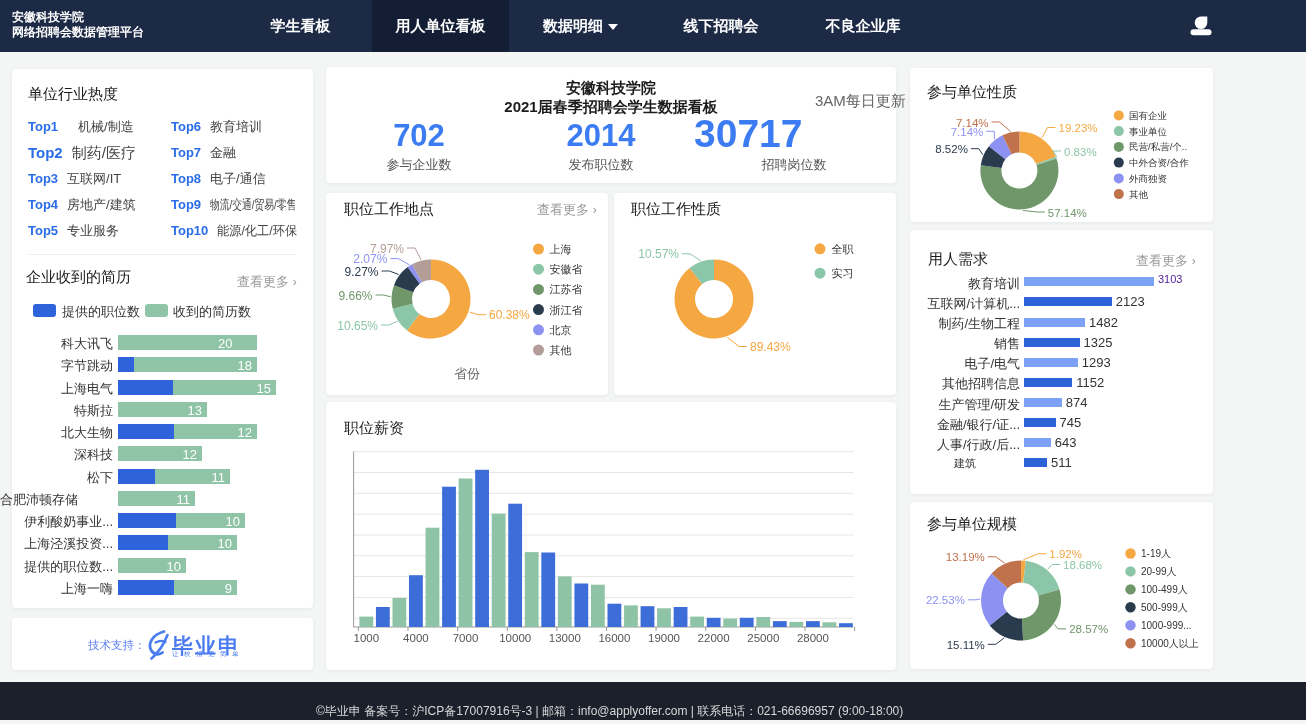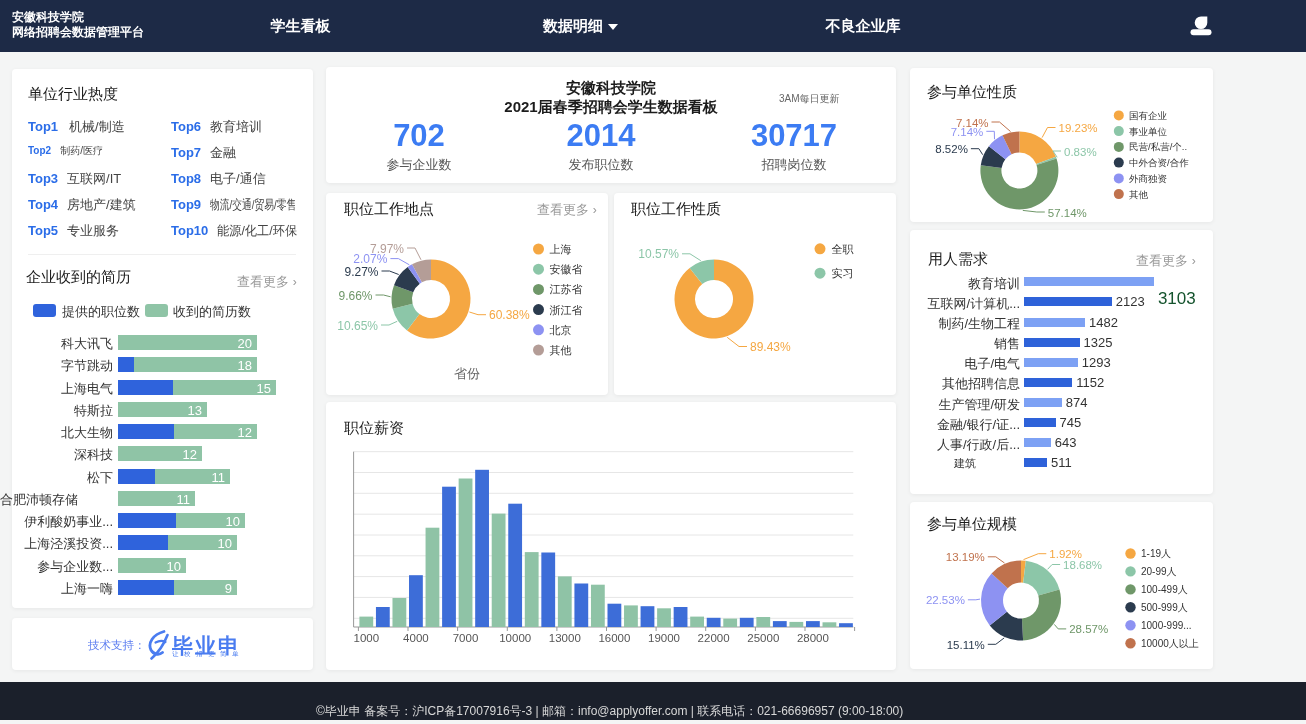--- a/index.html
+++ b/index.html
@@ -8,50 +8,52 @@
 .more{position:absolute;font-size:13px;color:#999}
 .nav{position:absolute;left:0;top:0;width:1306px;height:52px;background:#1d2a46}
 .navitem{position:absolute;top:0;height:52px;line-height:52px;color:#fff;font-size:15px;font-weight:bold;text-align:center;white-space:nowrap}
 .footer{position:absolute;left:0;top:682px;width:1306px;height:38px;background:#1b202b}
 svg{position:absolute;display:block}
 </style></head><body>
 
 <div class="nav">
 <div class="abs" style="left:12px;top:10px;color:#fff;font-size:12px;font-weight:bold;line-height:15px">安徽科技学院<br>网络招聘会数据管理平台</div>
 <div class="navitem" style="left:270px;width:61px">学生看板</div>
+<div class="navitem" style="left:372px;width:137px;background:#131d33">用人单位看板</div>
 <div class="navitem" style="left:543px;width:60px">数据明细</div>
 <div class="abs" style="left:608px;top:24px;width:0;height:0;border-left:5px solid transparent;border-right:5px solid transparent;border-top:6px solid #fff"></div>
+<div class="navitem" style="left:683px;width:76px">线下招聘会</div>
 <div class="navitem" style="left:825px;width:76px">不良企业库</div>
 <svg style="left:1190px;top:14px" width="22" height="22" viewBox="0 0 22 22">
       <path d="M11 2.5 L17.3 2.5 L17.3 8.8 A6.3 6.3 0 1 1 11 2.5 Z" fill="#fff"></path>
       <rect x="0.5" y="15.3" width="21" height="6" rx="3" fill="#fff"></rect>
     </svg>
 </div>
 <div class="card" style="left:12px;top:69px;width:301px;height:539px"></div>
 <div class="ctitle" style="left:28px;top:85px">单位行业热度</div>
-<div class="abs" style="left:28px;top:118px;font-size:13px;white-space:nowrap"><span style="color:#2b6de8;font-weight:bold">Top1</span><span style="color:#444;margin-left:11px">机械/制造</span></div>
-<div class="abs" style="left:28px;top:144px;font-size:10px;white-space:nowrap"><span style="color:#2b6de8;font-weight:bold">Top2</span><span style="color:#444;margin-left:9px">制药/医疗</span></div>
+<div class="abs" style="left:28px;top:118px;font-size:13px;white-space:nowrap"><span style="color:#2b6de8;font-weight:bold">Top1</span><span style="color:#444;margin-left:20px">机械/制造</span></div>
+<div class="abs" style="left:28px;top:144px;font-size:15px;white-space:nowrap"><span style="color:#2b6de8;font-weight:bold">Top2</span><span style="color:#444;margin-left:9px">制药/医疗</span></div>
 <div class="abs" style="left:28px;top:170px;font-size:13px;white-space:nowrap"><span style="color:#2b6de8;font-weight:bold">Top3</span><span style="color:#444;margin-left:9px">互联网/IT</span></div>
 <div class="abs" style="left:28px;top:196px;font-size:13px;white-space:nowrap"><span style="color:#2b6de8;font-weight:bold">Top4</span><span style="color:#444;margin-left:9px">房地产/建筑</span></div>
 <div class="abs" style="left:28px;top:222px;font-size:13px;white-space:nowrap"><span style="color:#2b6de8;font-weight:bold">Top5</span><span style="color:#444;margin-left:9px">专业服务</span></div>
 <div class="abs" style="left:171px;top:118px;font-size:13px;white-space:nowrap"><span style="color:#2b6de8;font-weight:bold">Top6</span><span style="color:#444;margin-left:9px">教育培训</span></div>
 <div class="abs" style="left:171px;top:144px;font-size:13px;white-space:nowrap"><span style="color:#2b6de8;font-weight:bold">Top7</span><span style="color:#444;margin-left:9px">金融</span></div>
 <div class="abs" style="left:171px;top:170px;font-size:13px;white-space:nowrap"><span style="color:#2b6de8;font-weight:bold">Top8</span><span style="color:#444;margin-left:9px">电子/通信</span></div>
 <div class="abs" style="left:171px;top:196px;font-size:13px;white-space:nowrap"><span style="color:#2b6de8;font-weight:bold">Top9</span><span style="color:#444;margin-left:9px;display:inline-block;transform:scaleX(0.75);transform-origin:left">物流/交通/贸易/零售</span></div>
 <div class="abs" style="left:171px;top:222px;font-size:13px;white-space:nowrap"><span style="color:#2b6de8;font-weight:bold">Top10</span><span style="color:#444;margin-left:9px;display:inline-block;transform:scaleX(0.94);transform-origin:left">能源/化工/环保</span></div>
 <div class="abs" style="left:28px;top:254px;width:268px;height:1px;background:#efefef"></div>
 <div class="ctitle" style="left:26px;top:268px">企业收到的简历</div>
 <div class="more" style="left:237px;top:273px">查看更多 <span style="font-size:12px">›</span></div>
 <div class="abs" style="left:33px;top:304px;width:23px;height:13px;border-radius:3px;background:#2f63dc"></div>
 <div class="abs" style="left:62px;top:303px;font-size:13px;color:#333">提供的职位数</div>
 <div class="abs" style="left:145px;top:304px;width:23px;height:13px;border-radius:3px;background:#8fc4a6"></div>
 <div class="abs" style="left:173px;top:303px;font-size:13px;color:#333">收到的简历数</div>
 <div class="abs" style="left:0px;top:335.1px;width:113px;text-align:right;font-size:13px;color:#333">科大讯飞</div>
 <div class="abs" style="left:118px;top:335.1px;width:139px;height:15px;background:#8fc4a6"></div>
-<div class="abs" style="left:218px;top:336.1px;width:34px;text-align:right;font-size:13px;color:#fff">20</div>
+<div class="abs" style="left:218px;top:336.1px;width:34px;text-align:left;font-size:13px;color:#fff">20</div>
 <div class="abs" style="left:0px;top:357.4px;width:113px;text-align:right;font-size:13px;color:#333">字节跳动</div>
 <div class="abs" style="left:118px;top:357.4px;width:16px;height:15px;background:#2f63dc"></div>
 <div class="abs" style="left:134px;top:357.4px;width:123px;height:15px;background:#8fc4a6"></div>
 <div class="abs" style="left:218px;top:358.4px;width:34px;text-align:right;font-size:13px;color:#fff">18</div>
 <div class="abs" style="left:0px;top:379.6px;width:113px;text-align:right;font-size:13px;color:#333">上海电气</div>
 <div class="abs" style="left:118px;top:379.6px;width:55px;height:15px;background:#2f63dc"></div>
 <div class="abs" style="left:173px;top:379.6px;width:103px;height:15px;background:#8fc4a6"></div>
 <div class="abs" style="left:237px;top:380.6px;width:34px;text-align:right;font-size:13px;color:#fff">15</div>
 <div class="abs" style="left:0px;top:401.9px;width:113px;text-align:right;font-size:13px;color:#333">特斯拉</div>
 <div class="abs" style="left:118px;top:401.9px;width:89px;height:15px;background:#8fc4a6"></div>
@@ -71,44 +73,44 @@
 <div class="abs" style="left:118px;top:490.9px;width:77px;height:15px;background:#8fc4a6"></div>
 <div class="abs" style="left:156px;top:491.9px;width:34px;text-align:right;font-size:13px;color:#fff">11</div>
 <div class="abs" style="left:0px;top:513.2px;width:113px;text-align:right;font-size:13px;color:#333">伊利酸奶事业...</div>
 <div class="abs" style="left:118px;top:513.2px;width:58px;height:15px;background:#2f63dc"></div>
 <div class="abs" style="left:176px;top:513.2px;width:69px;height:15px;background:#8fc4a6"></div>
 <div class="abs" style="left:206px;top:514.2px;width:34px;text-align:right;font-size:13px;color:#fff">10</div>
 <div class="abs" style="left:0px;top:535.4px;width:113px;text-align:right;font-size:13px;color:#333">上海泾溪投资...</div>
 <div class="abs" style="left:118px;top:535.4px;width:50px;height:15px;background:#2f63dc"></div>
 <div class="abs" style="left:168px;top:535.4px;width:69px;height:15px;background:#8fc4a6"></div>
 <div class="abs" style="left:198px;top:536.4px;width:34px;text-align:right;font-size:13px;color:#fff">10</div>
-<div class="abs" style="left:0px;top:557.7px;width:113px;text-align:right;font-size:13px;color:#333">参与企业数...</div>
+<div class="abs" style="left:0px;top:557.7px;width:113px;text-align:right;font-size:13px;color:#333">提供的职位数...</div>
 <div class="abs" style="left:118px;top:557.7px;width:68px;height:15px;background:#8fc4a6"></div>
 <div class="abs" style="left:147px;top:558.7px;width:34px;text-align:right;font-size:13px;color:#fff">10</div>
 <div class="abs" style="left:0px;top:580.0px;width:113px;text-align:right;font-size:13px;color:#333">上海一嗨</div>
 <div class="abs" style="left:118px;top:580.0px;width:56px;height:15px;background:#2f63dc"></div>
 <div class="abs" style="left:174px;top:580.0px;width:63px;height:15px;background:#8fc4a6"></div>
 <div class="abs" style="left:198px;top:581.0px;width:34px;text-align:right;font-size:13px;color:#fff">9</div>
 <div class="card" style="left:12px;top:618px;width:301px;height:52px"></div>
 <div class="abs" style="left:88px;top:638px;font-size:11.5px;color:#5a7cf0">技术支持：</div>
 <svg style="left:146px;top:630px" width="24" height="30" viewBox="0 0 24 30">
 <path d="M18 1.5 C7 4.5 1.5 13 5 20 C7.5 24.5 13 25.5 16.5 22.5" stroke="#4a7cf0" stroke-width="2.8" fill="none" stroke-linecap="round"></path>
 <path d="M21.5 5 C18 14 13 22 5.5 28.5" stroke="#4a7cf0" stroke-width="2.6" fill="none" stroke-linecap="round"></path>
 <path d="M9.5 12.5 C13 10.5 17 10.5 19.5 12" stroke="#4a7cf0" stroke-width="2.2" fill="none" stroke-linecap="round"></path>
 </svg>
 <div class="abs" style="left:172px;top:632px;font-size:21px;font-weight:bold;color:#4a7cf0;letter-spacing:2px">毕业申</div>
 <div class="abs" style="left:172px;top:650px;font-size:6.5px;color:#4a7cf0;letter-spacing:5.5px">让校招更简单</div>
 <div class="card" style="left:326px;top:67px;width:570px;height:116px"></div>
 <div class="abs" style="left:326px;top:78px;width:570px;text-align:center;font-size:15px;font-weight:bold;color:#1c1c1c;line-height:19px">安徽科技学院<br>2021届春季招聘会学生数据看板</div>
-<div class="abs" style="left:779px;top:92px;font-size:10px;color:#666">3AM每日更新</div>
+<div class="abs" style="left:815px;top:92px;font-size:15px;color:#666">3AM每日更新</div>
 <div class="abs" style="left:319px;top:118px;width:200px;text-align:center;font-size:31px;font-weight:bold;color:#3c7cf3">702</div>
 <div class="abs" style="left:319px;top:156px;width:200px;text-align:center;font-size:13px;color:#555">参与企业数</div>
 <div class="abs" style="left:501px;top:118px;width:200px;text-align:center;font-size:31px;font-weight:bold;color:#3c7cf3">2014</div>
 <div class="abs" style="left:501px;top:156px;width:200px;text-align:center;font-size:13px;color:#555">发布职位数</div>
-<div class="abs" style="left:694px;top:118px;width:200px;text-align:center;font-size:31px;font-weight:bold;color:#3c7cf3">30717</div>
+<div class="abs" style="left:694px;top:112px;width:200px;font-size:39px;font-weight:bold;color:#3c7cf3">30717</div>
 <div class="abs" style="left:694px;top:156px;width:200px;text-align:center;font-size:13px;color:#555">招聘岗位数</div>
 <div class="card" style="left:326px;top:193px;width:282px;height:202px"></div>
 <div class="ctitle" style="left:344px;top:200px">职位工作地点</div>
 <div class="more" style="left:537px;top:201px">查看更多 <span style="font-size:12px">›</span></div>
 <svg style="left:326px;top:193px" width="282" height="202" viewBox="0 0 282 202">
     <path d="M105.00 66.50 A39.5 39.5 0 1 1 81.03 137.39 L93.47 121.10 A19 19 0 1 0 105.00 87.00 Z" fill="#f5a742"></path>
     <path d="M81.03 137.39 A39.5 39.5 0 0 1 66.72 115.75 L86.59 110.69 A19 19 0 0 0 93.47 121.10 Z" fill="#8cc6a8"></path>
     <path d="M66.72 115.75 A39.5 39.5 0 0 1 68.00 92.18 L87.20 99.35 A19 19 0 0 0 86.59 110.69 Z" fill="#6f9769"></path>
     <path d="M68.00 92.18 A39.5 39.5 0 0 1 81.70 74.10 L93.79 90.66 A19 19 0 0 0 87.20 99.35 Z" fill="#2b3b4e"></path>
     <path d="M81.70 74.10 A39.5 39.5 0 0 1 86.04 71.35 L95.88 89.33 A19 19 0 0 0 93.79 90.66 Z" fill="#8d92f2"></path>
@@ -251,21 +253,21 @@
     <circle cx="208.8" cy="110.4" r="5" fill="#8d92f2"></circle>
     <text x="219" y="113.9" font-size="9.5" fill="#333">外商独资</text>
     <circle cx="208.8" cy="126.1" r="5" fill="#c0724d"></circle>
     <text x="219" y="129.6" font-size="9.5" fill="#333">其他</text>
   </svg>
 <div class="card" style="left:910px;top:230px;width:303px;height:264px"></div>
 <div class="ctitle" style="left:928px;top:250px">用人需求</div>
 <div class="more" style="left:1136px;top:252px">查看更多 <span style="font-size:12px">›</span></div>
 <div class="abs" style="left:910px;top:274.8px;width:110px;text-align:right;font-size:13px;color:#333;white-space:nowrap">教育培训</div>
 <div class="abs" style="left:1024px;top:277.3px;width:129.9px;height:9px;background:#7da1f4"></div>
-<div class="abs" style="left:1157.9px;top:289px;font-size:17px;color:#14532d">3103</div>
+<div class="abs" style="left:1157.9px;top:273px;font-size:11px;color:#4c1d95">3103</div>
 <div class="abs" style="left:910px;top:294.9px;width:110px;text-align:right;font-size:13px;color:#333;white-space:nowrap">互联网/计算机...</div>
 <div class="abs" style="left:1024px;top:297.4px;width:87.8px;height:9px;background:#2e62d9"></div>
 <div class="abs" style="left:1115.8px;top:294.4px;font-size:13px;color:#333">2123</div>
 <div class="abs" style="left:910px;top:315.0px;width:110px;text-align:right;font-size:13px;color:#333;white-space:nowrap">制药/生物工程</div>
 <div class="abs" style="left:1024px;top:317.5px;width:61.1px;height:9px;background:#7da1f4"></div>
 <div class="abs" style="left:1089.1px;top:314.5px;font-size:13px;color:#333">1482</div>
 <div class="abs" style="left:910px;top:335.2px;width:110px;text-align:right;font-size:13px;color:#333;white-space:nowrap">销售</div>
 <div class="abs" style="left:1024px;top:337.7px;width:55.6px;height:9px;background:#2e62d9"></div>
 <div class="abs" style="left:1083.6px;top:334.7px;font-size:13px;color:#333">1325</div>
 <div class="abs" style="left:910px;top:355.3px;width:110px;text-align:right;font-size:13px;color:#333;white-space:nowrap">电子/电气</div>

